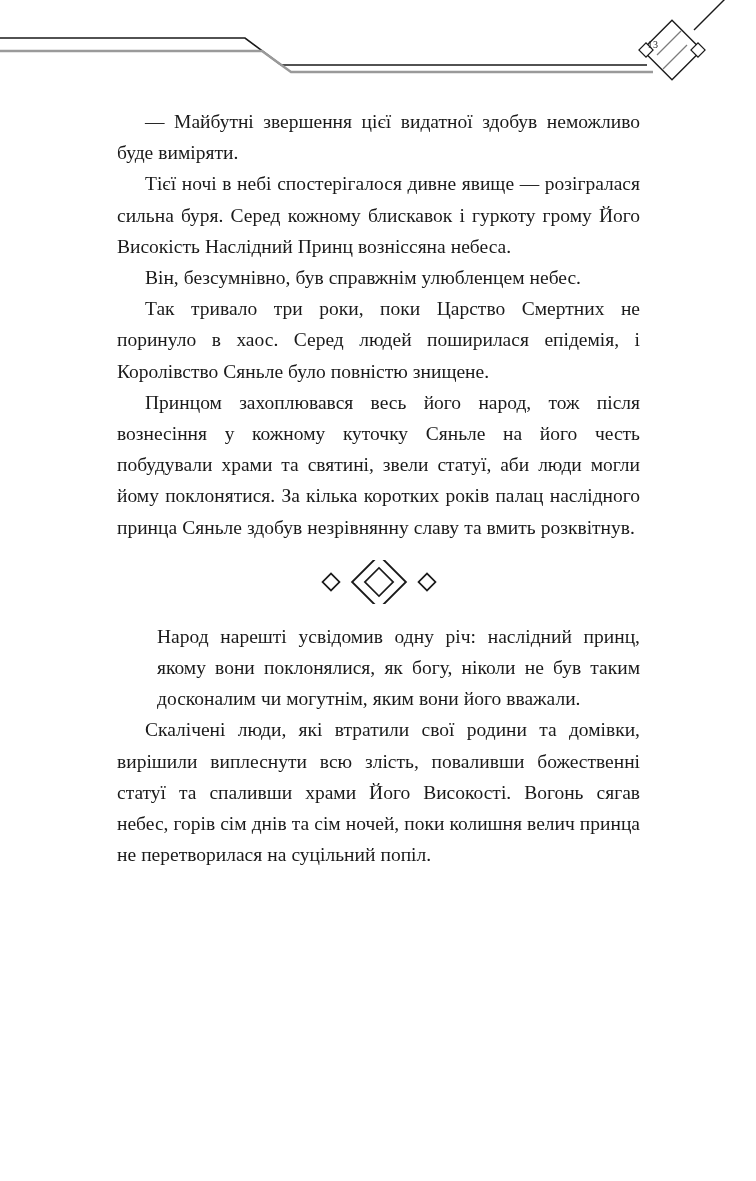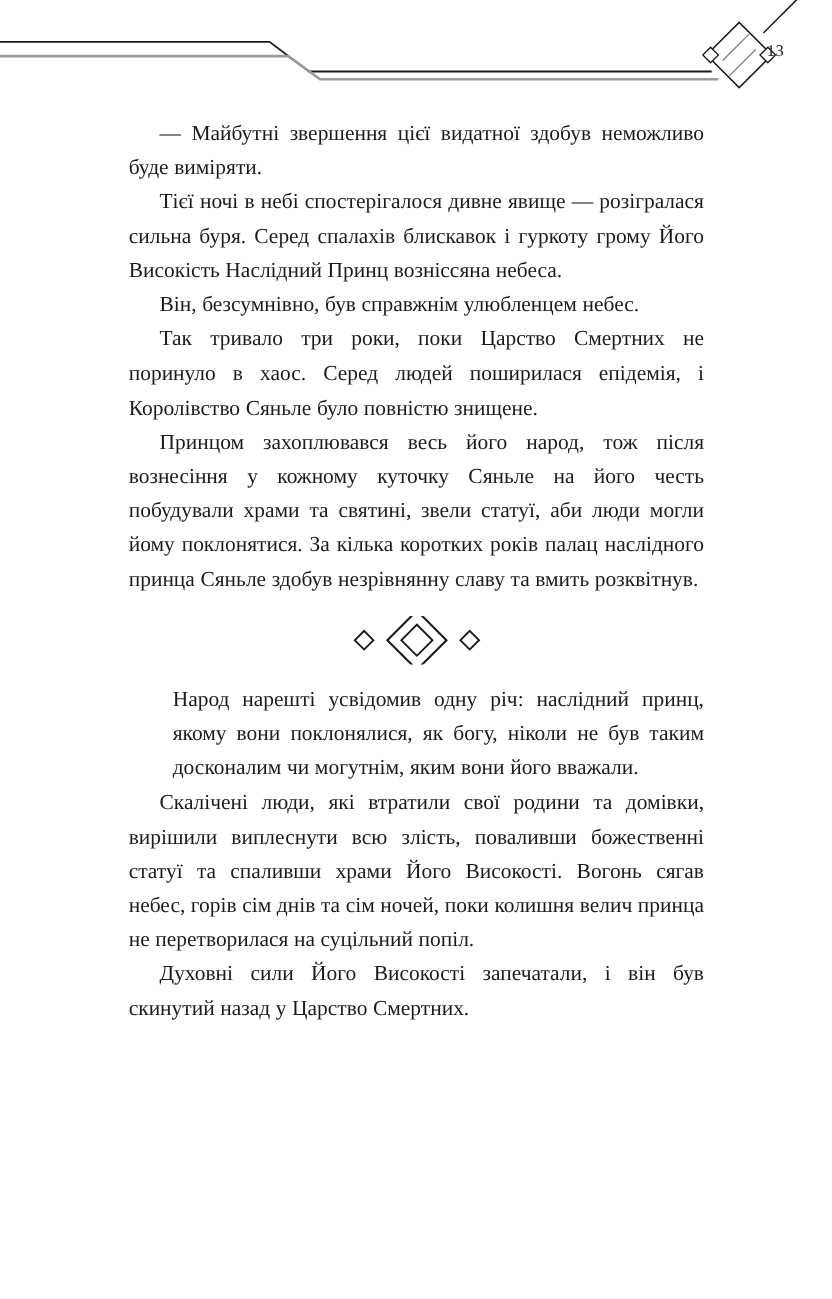--- a/index.html
+++ b/index.html
@@ -30,25 +30,25 @@
   .folio-number {
     position: absolute;
     left: 0;
     top: 0;
     width: 756px;
     height: 100px;
     pointer-events: none;
   }
   .folio-number span {
     position: absolute;
-    left: 684px;
+    left: 632px;
     top: 39px;
     width: 42px;
     text-align: center;
-    font-size: 15px;
+    font-size: 10px;
     letter-spacing: 0.5px;
     color: #1a1a1a;
     font-family: "Liberation Serif", "DejaVu Serif", serif;
   }
 
   
   .text-body {
     position: absolute;
     left: 117px;
     top: 106px;
@@ -107,21 +107,21 @@
   </svg>
   <div class="folio-number">
     <span>13</span>
   </div>
 </div>
 
 <div class="text-body">
 
   <div>
     <p class="para">— Майбутні звершення цієї видатної здобув неможливо буде виміряти.</p>
-    <p class="para">Тієї ночі в небі спостерігалося дивне явище — розігралася сильна буря. Серед спалахів блискавок і гуркоту грому Його Високість Наслідний Принц возніссяна небеса.</p>
+    <p class="para">Тієї ночі в небі спостерігалося дивне явище — розігралася сильна буря. Серед кожному блискавок і гуркоту грому Його Високість Наслідний Принц возніссяна небеса.</p>
     <p class="para">Він, безсумнівно, був справжнім улюбленцем небес.</p>
     <p class="para">Так тривало три роки, поки Царство Смертних не поринуло в хаос. Серед людей поширилася епідемія, і Королівство Сяньле було повністю знищене.</p>
     <p class="para">Принцом захоплювався весь його народ, тож після вознесіння у кожному куточку Сяньле на його честь побудували храми та святині, звели статуї, аби люди могли йому поклонятися. За кілька коротких років палац наслідного принца Сяньле здобув незрівнянну славу та вмить розквітнув.</p>
   </div>
 
   <div class="ornament-divider">
     <svg width="120" height="44" viewBox="0 0 120 44">
 
       <rect x="6" y="16" width="12" height="12" transform="rotate(45 12 22)" fill="none" stroke="#1a1a1a" stroke-width="1.7"></rect>
 
@@ -129,16 +129,15 @@
 
       <rect x="50" y="12" width="20" height="20" transform="rotate(45 60 22)" fill="none" stroke="#1a1a1a" stroke-width="1.7"></rect>
 
       <rect x="102" y="16" width="12" height="12" transform="rotate(45 108 22)" fill="none" stroke="#1a1a1a" stroke-width="1.7"></rect>
     </svg>
   </div>
 
   <div class="block-after-ornament">
     <p class="para no-indent">Народ нарешті усвідомив одну річ: наслідний принц, якому вони поклонялися, як богу, ніколи не був таким досконалим чи могутнім, яким вони його вважали.</p>
     <p class="para">Скалічені люди, які втратили свої родини та домівки, вирішили виплеснути всю злість, поваливши божественні статуї та спаливши храми Його Високості. Вогонь сягав небес, горів сім днів та сім ночей, поки колишня велич принца не перетворилася на суцільний попіл.</p>
-    <p class="para">Духовні сили Його Високості запечатали, і він був скинутий назад у Царство Смертних.</p>
   </div>
 
 </div>
 
 </body></html>

